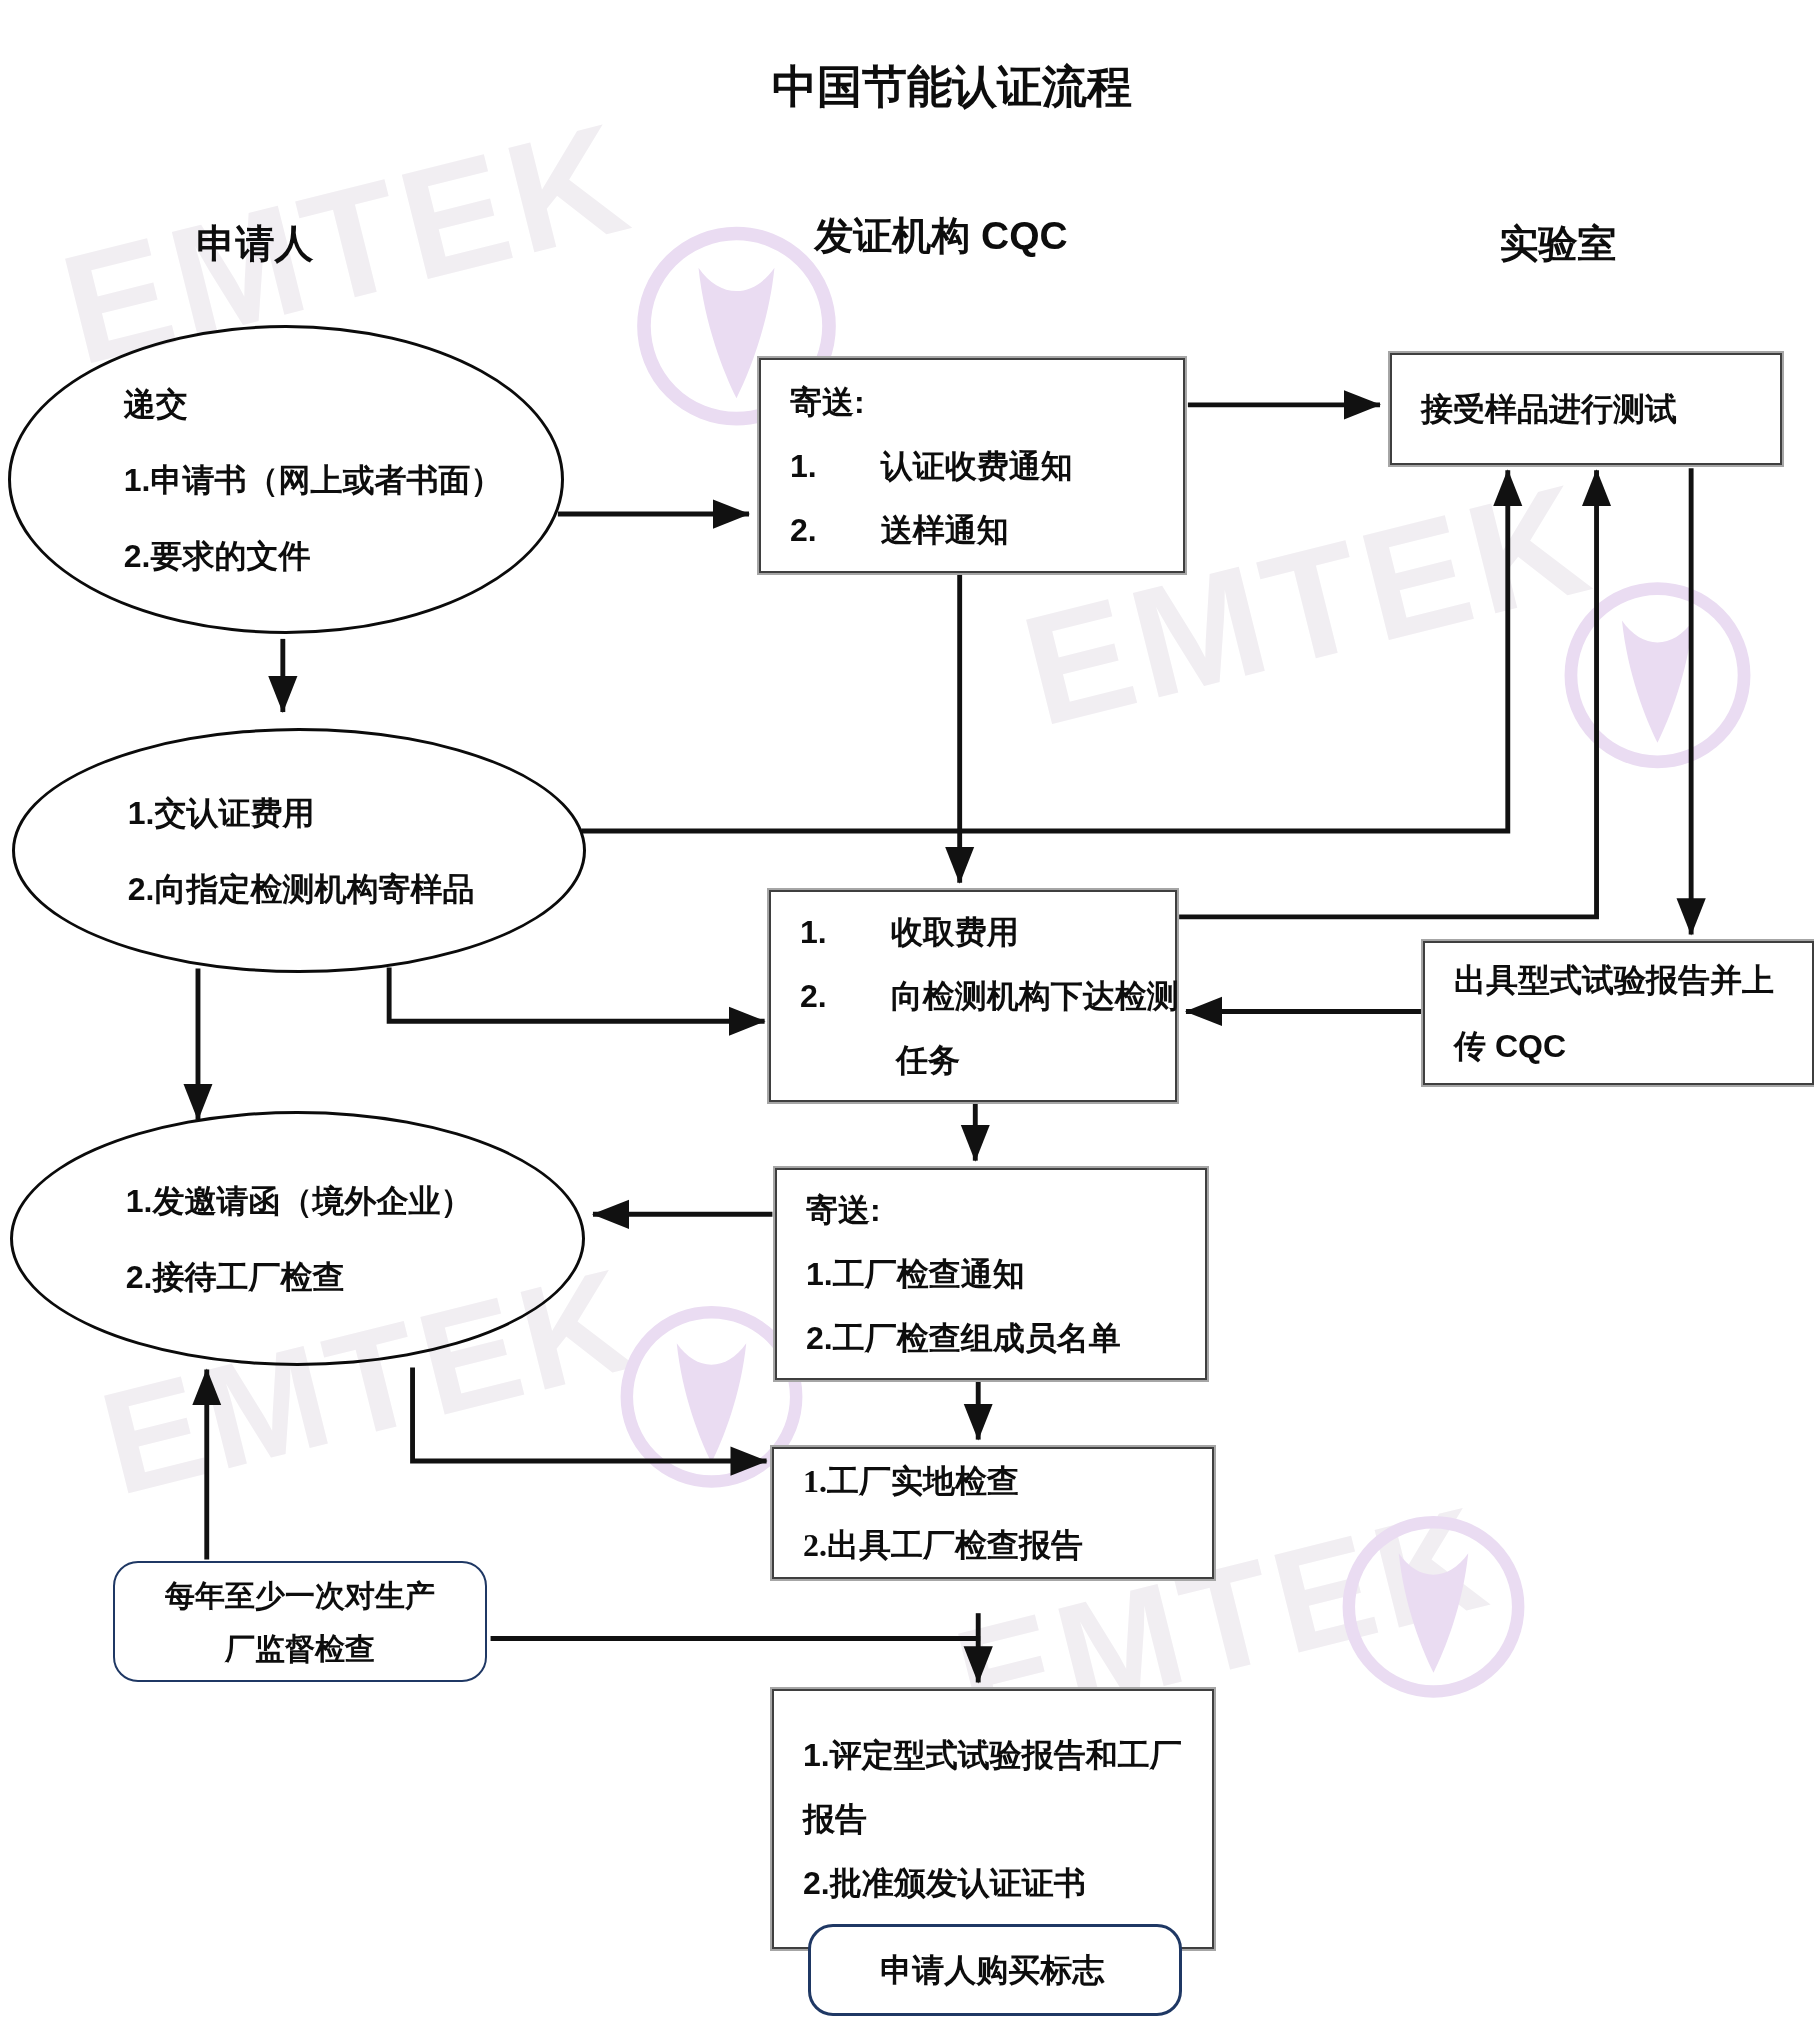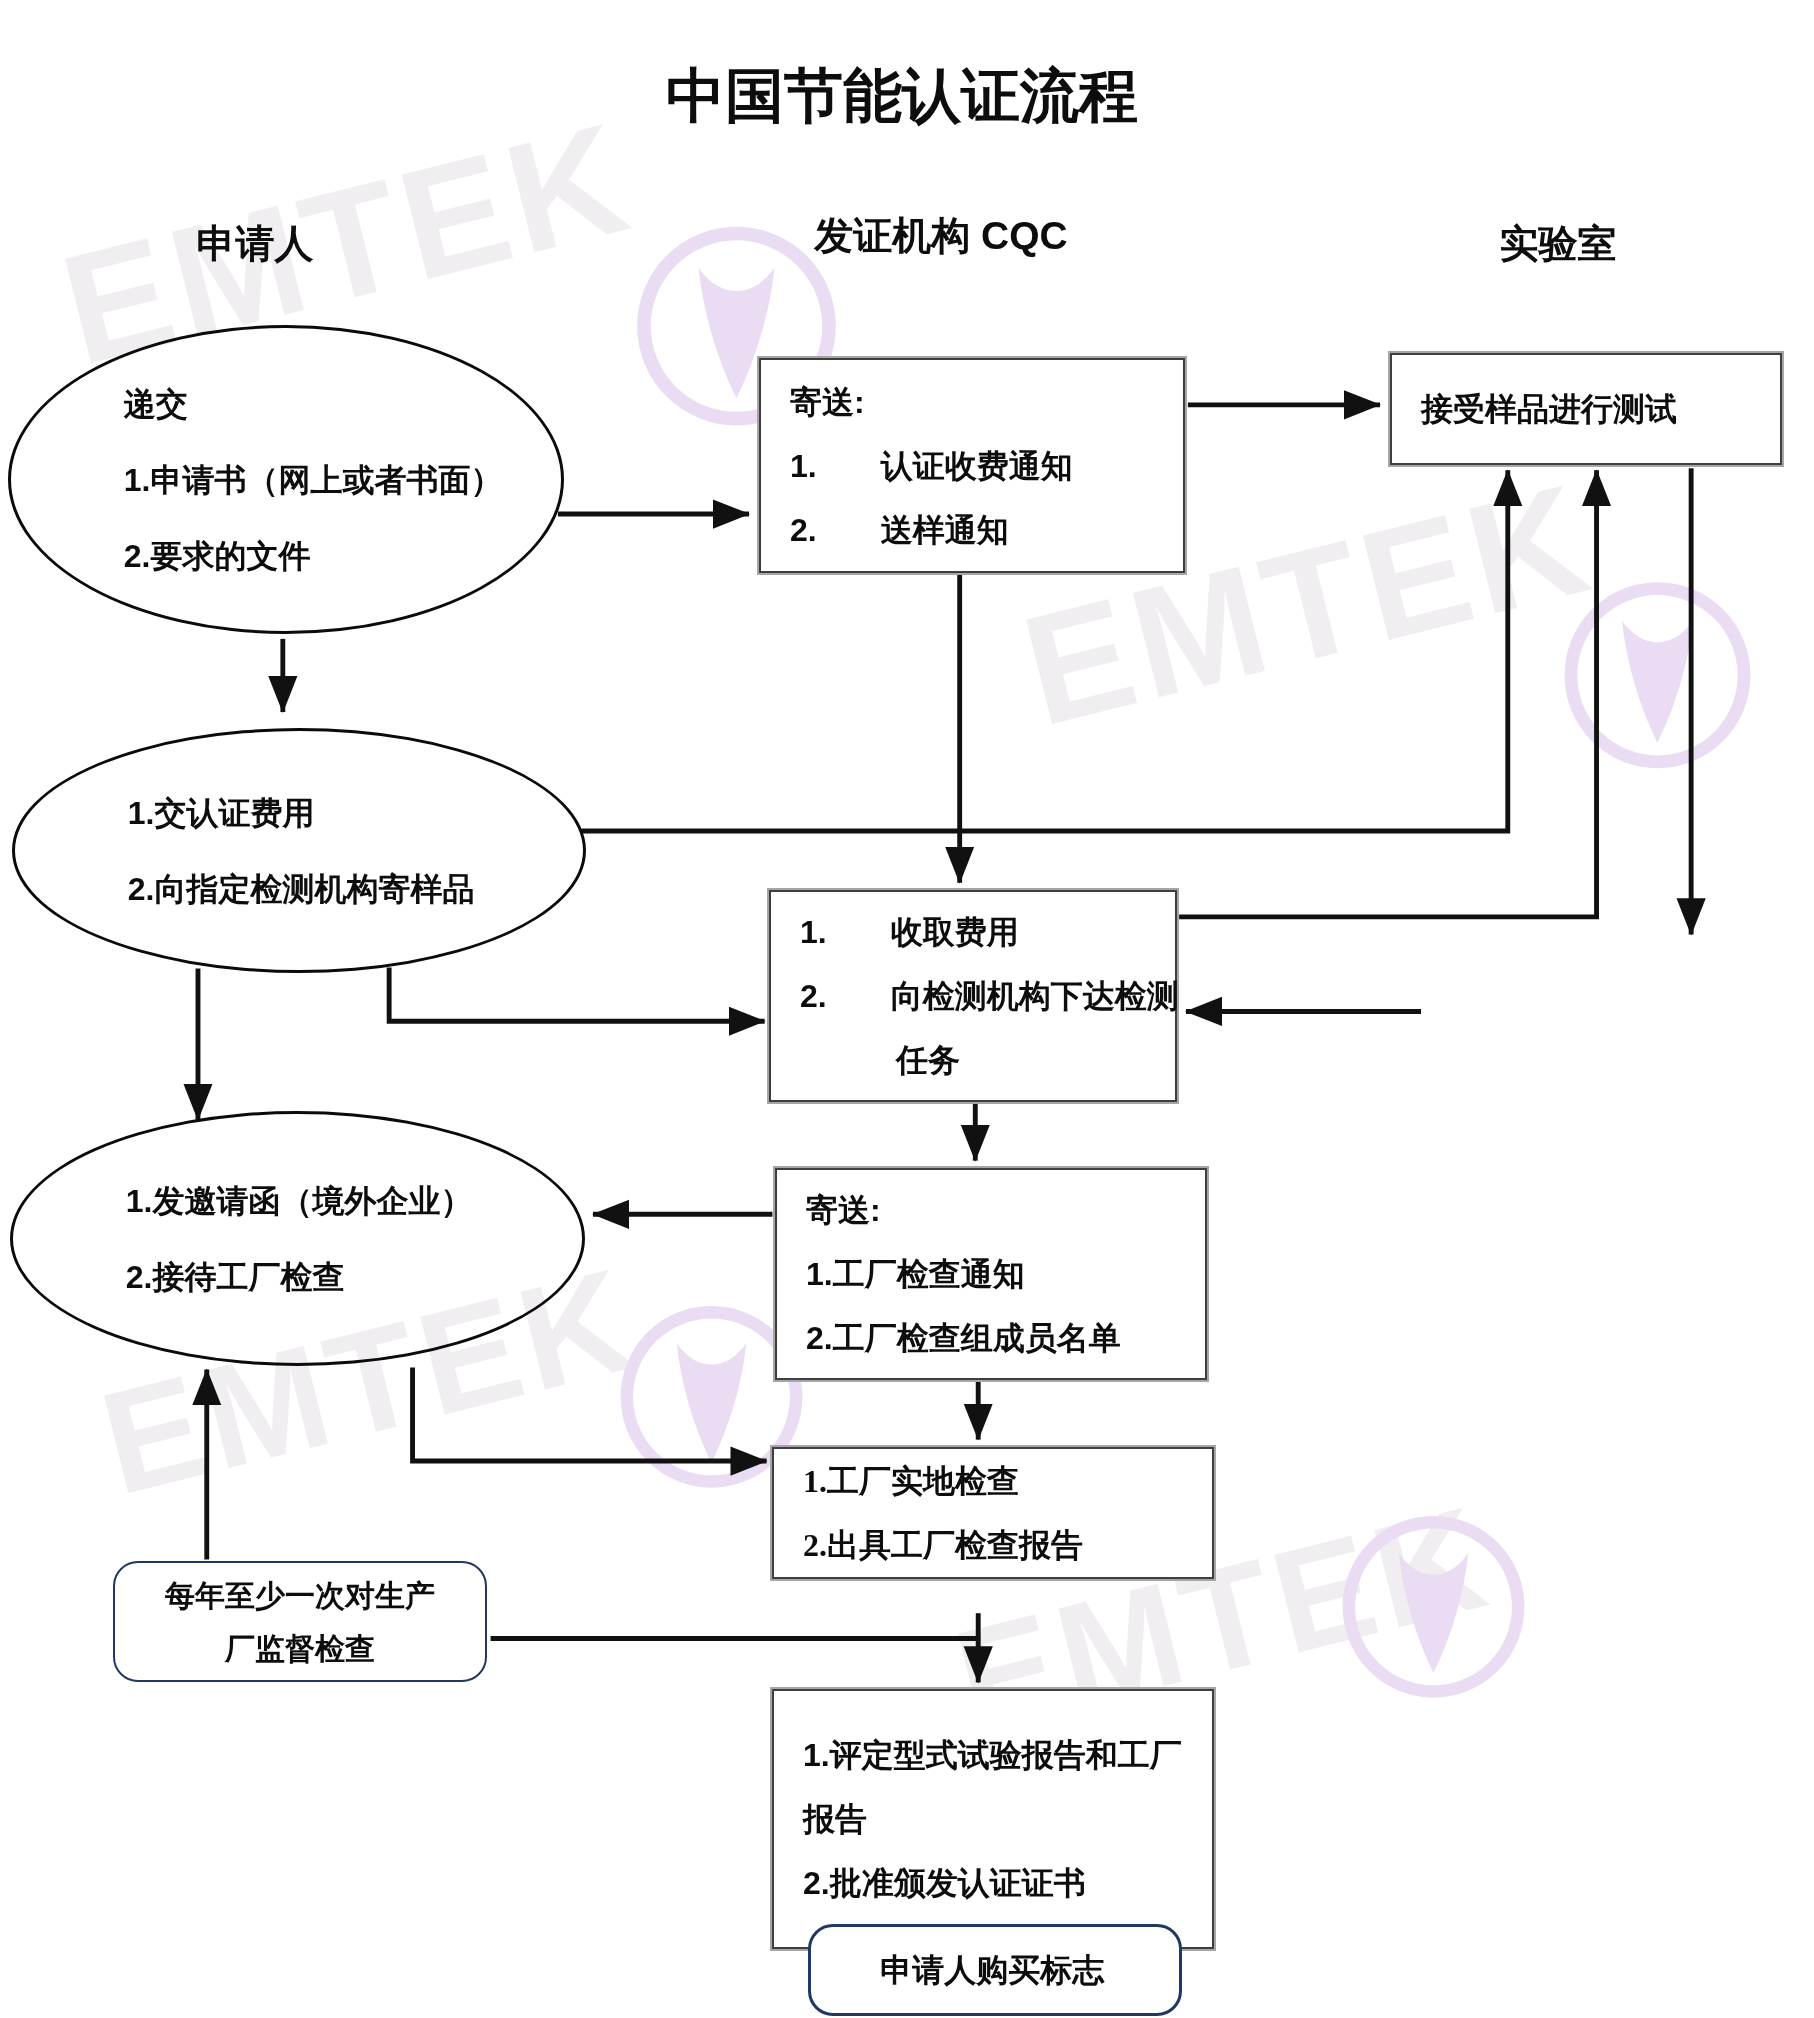--- a/index.html
+++ b/index.html
@@ -1,21 +1,21 @@
 <!DOCTYPE html>
 <html lang="zh"><head>
 <meta charset="utf-8">
 <style>
   html,body{margin:0;padding:0;background:#888;}
   .canvas{
     position:relative;width:1815px;height:2019px;background:#ffffff;overflow:hidden;
     font-family:"Liberation Sans","DejaVu Sans",sans-serif;color:#0d0d0d;font-weight:bold;
   }
-  .title{position:absolute;left:902px;top:57px;transform:translateX(-50%);
-    font-size:59px;white-space:nowrap;z-index:4;}
+  .title{position:absolute;left:952px;top:57px;transform:translateX(-50%);
+    font-size:45px;white-space:nowrap;z-index:4;}
   .colhead{position:absolute;transform:translateX(-50%);font-size:39px;white-space:nowrap;z-index:4;}
   .node{position:absolute;display:flex;flex-direction:column;justify-content:center;
     box-sizing:border-box;z-index:3;font-size:32px;}
   .rect{border:2.9px solid #3f3f3f;box-shadow:0 0 0 2px #a6a6a6;background:#fff;padding:5.9px 29px;}
   .ellipse{border:3.9px solid #0b0b0b;border-radius:50%;background:transparent;padding-left:113px;}
   .roundbox{border:2.9px solid #1f3864;border-radius:25px;background:#fff;
     align-items:center;text-align:center;padding:3.9px 13.7px;}
   .ln{line-height:64px;white-space:pre;}
   .ellipse .ln{line-height:76px;}
   .lh68 .ln{line-height:66px;}
@@ -156,15 +156,19 @@
   </div>
 
   <div class="node roundbox" style="left:808px;top:1924px;width:374px;height:92px;border-width:3.9px;padding-left:8px;">
     <div class="ln">申请人购买标志</div>
   </div>
 
   <div class="node rect" style="left:1390px;top:353px;width:392px;height:112px;">
     <div class="ln">接受样品进行测试</div>
   </div>
 
+  <div class="node rect lh68" style="left:1423px;top:941px;width:391px;height:144px;">
+    <div class="ln">出具型式试验报告并上</div>
+    <div class="ln">传 CQC</div>
+  </div>
 
 </div>
 
 
 </body></html>

